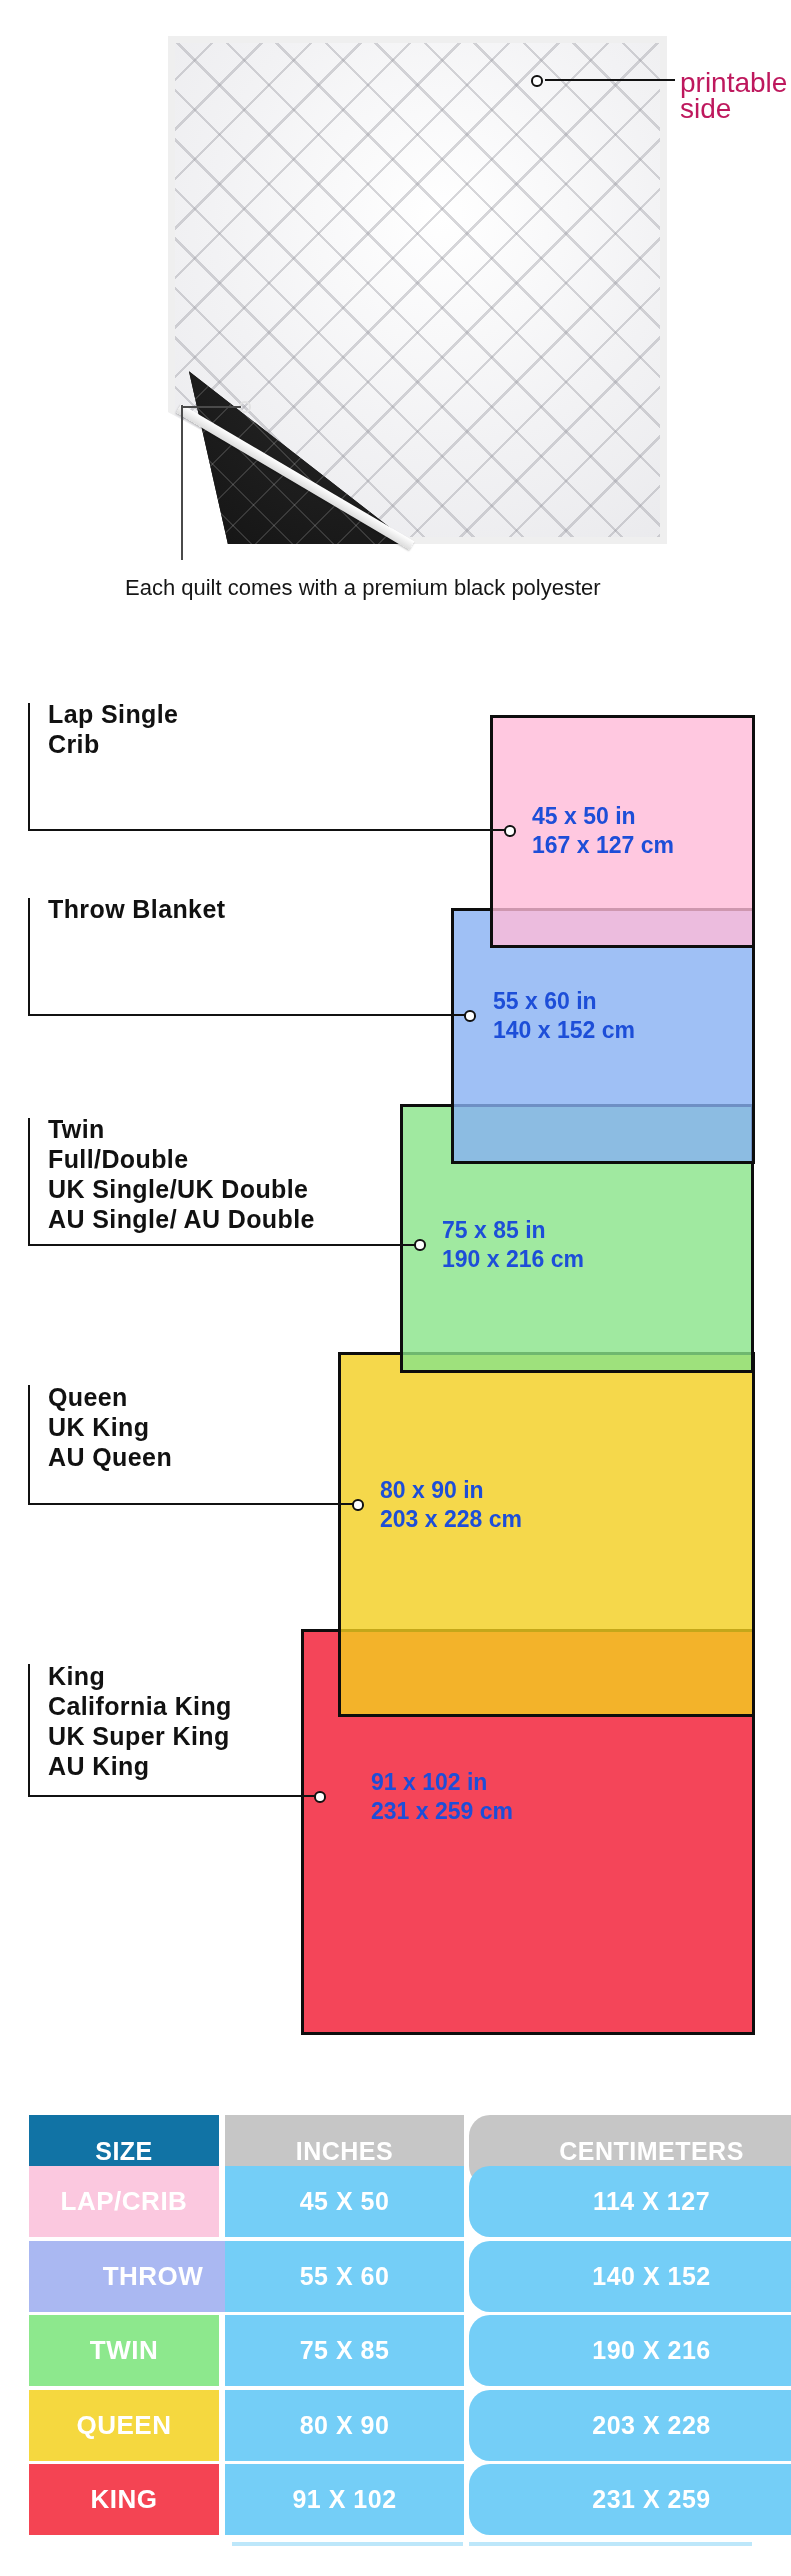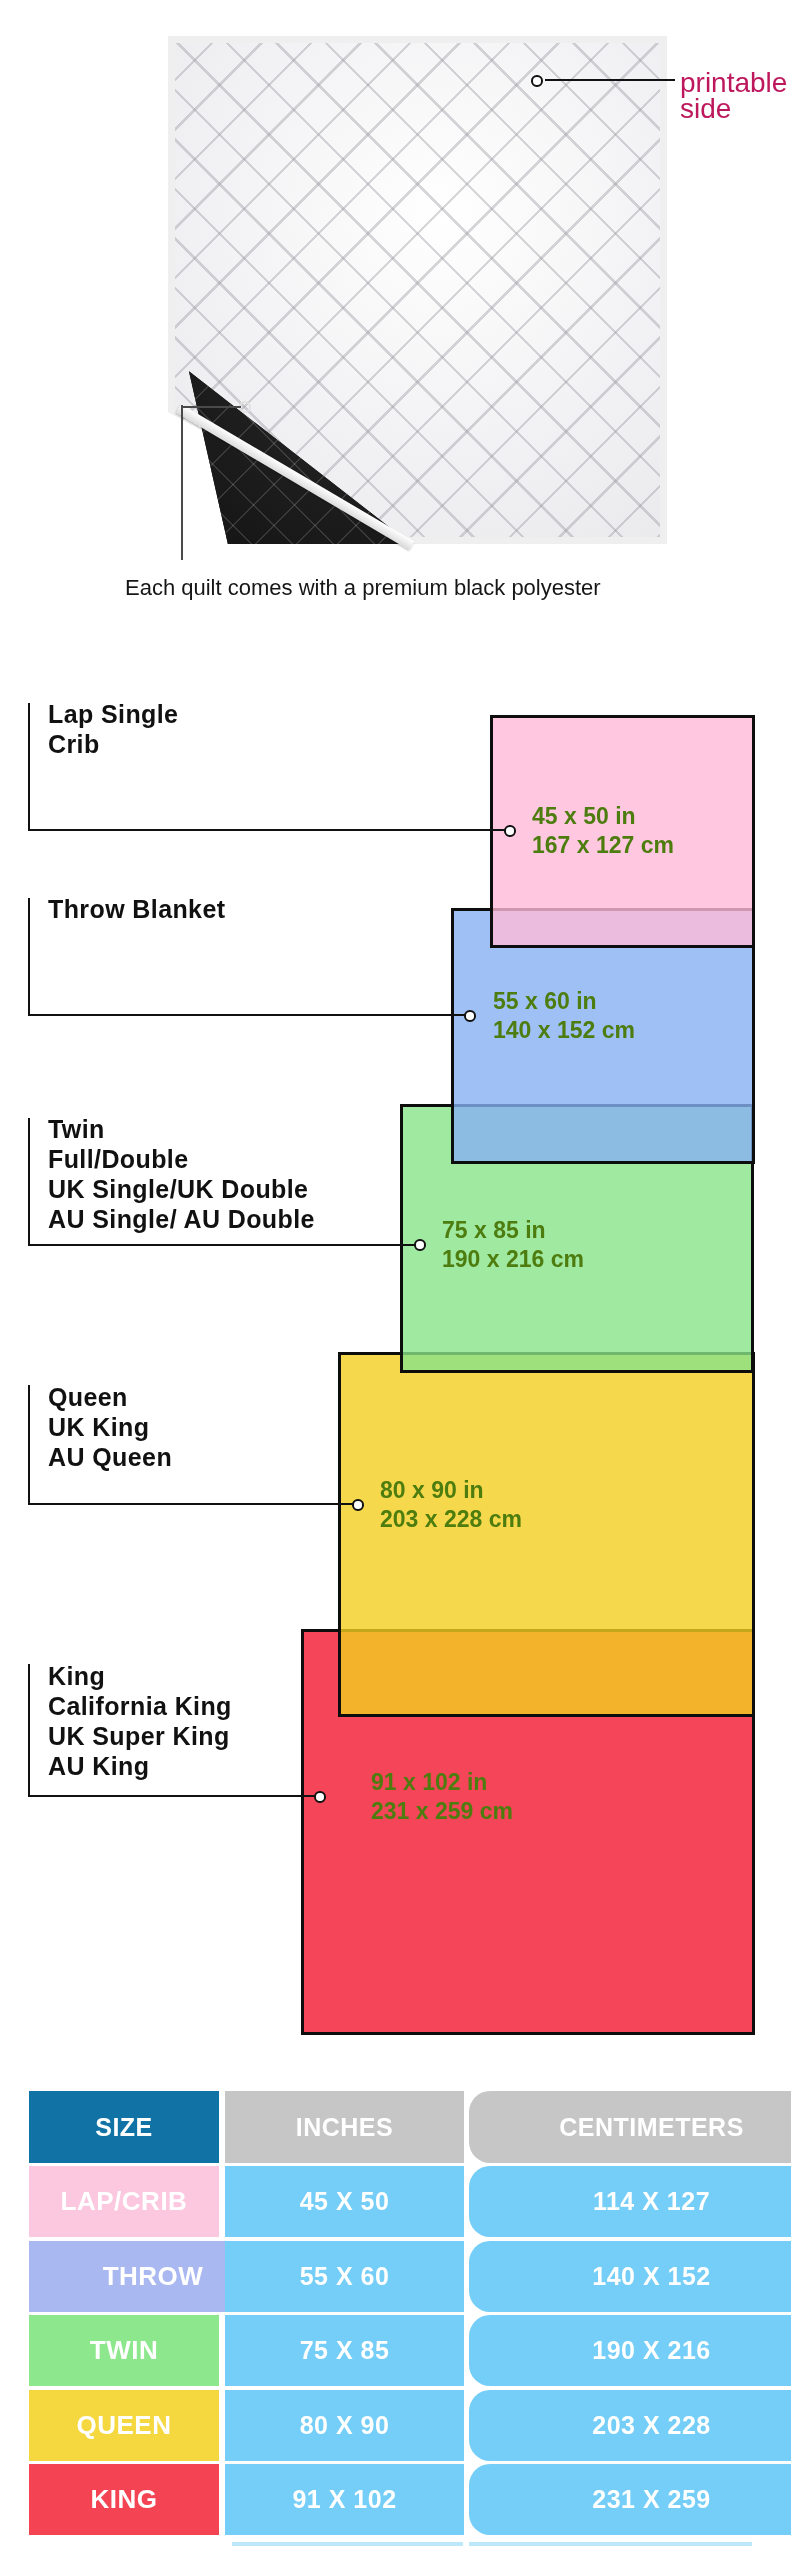--- a/index.html
+++ b/index.html
@@ -48,27 +48,27 @@
     font-size:22px;line-height:30px;color:#161616;margin-left:12px;}
   
   .size-rect{position:absolute;box-sizing:border-box;border:3.8px solid #0D0D0D;}
   .rect-lap  {left:490px;top:715px; width:265px;height:233px;background:rgba(255,186,216,.8);z-index:50;}
   .rect-throw{left:451px;top:908px; width:304px;height:256px;background:rgba(135,176,243,.8);z-index:40;}
   .rect-twin {left:400px;top:1104px;width:354px;height:269px;background:rgba(136,227,136,.8);z-index:30;}
   .rect-queen{left:338px;top:1352px;width:417px;height:365px;background:rgba(243,206,30,.8);z-index:20;}
   .rect-king {left:301px;top:1629px;width:454px;height:406px;background:rgba(241,22,47,.8);z-index:10;}
   .section-labels{position:absolute;left:48px;z-index:60;
     font-size:25px;line-height:30px;font-weight:bold;color:#111;letter-spacing:0.4px;}
-  .dims{position:absolute;z-index:60;font-size:23px;line-height:29px;font-weight:bold;color:#4d7c0f;}
+  .dims{position:absolute;z-index:60;font-size:23px;line-height:29px;font-weight:bold;color:#1d4ed8;}
   .leader{position:absolute;background:#111;z-index:60;}
   .diagram .marker-circle{z-index:60;}
   
   .tcell{position:absolute;display:flex;align-items:center;justify-content:center;
     color:#fff;font-weight:bold;letter-spacing:0.5px;}
-  .tcell.head{font-size:25px;}
+  .tcell.head{font-size:25px;margin-top:24px;}
   .tcell.rowlabel{font-size:26px;}
   .tcell.val{font-size:25px;background:#74CEF7;}
   .bg-size-head{background:#1173A5;}
   .bg-head{background:#C6C6C6;}
   .bg-lap{background:#FBC8DF;}
   .bg-throw{background:#AAB8F2;}
   .bg-twin{background:#8DE88D;}
   .bg-queen{background:#F5D83F;}
   .bg-king{background:#F44453;}
   .col-size{left:29px;width:190px;}

